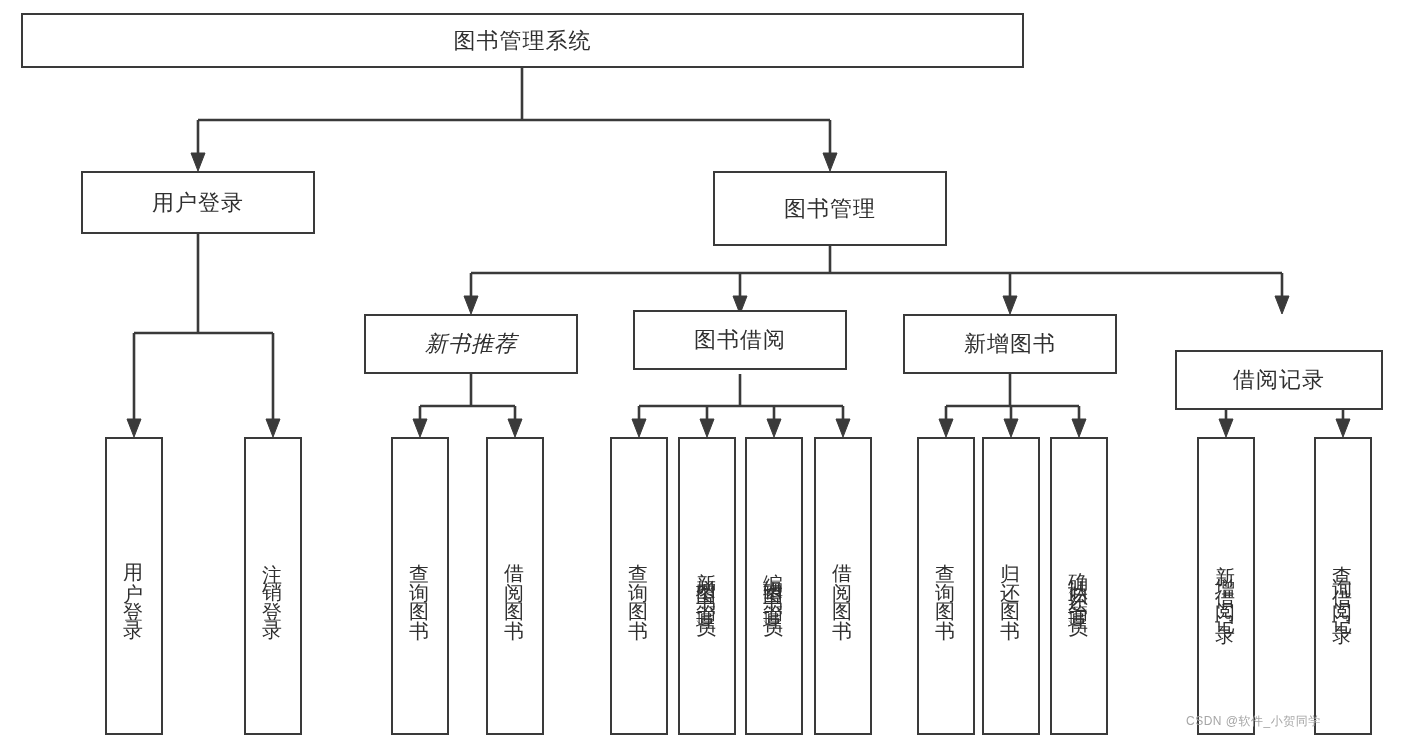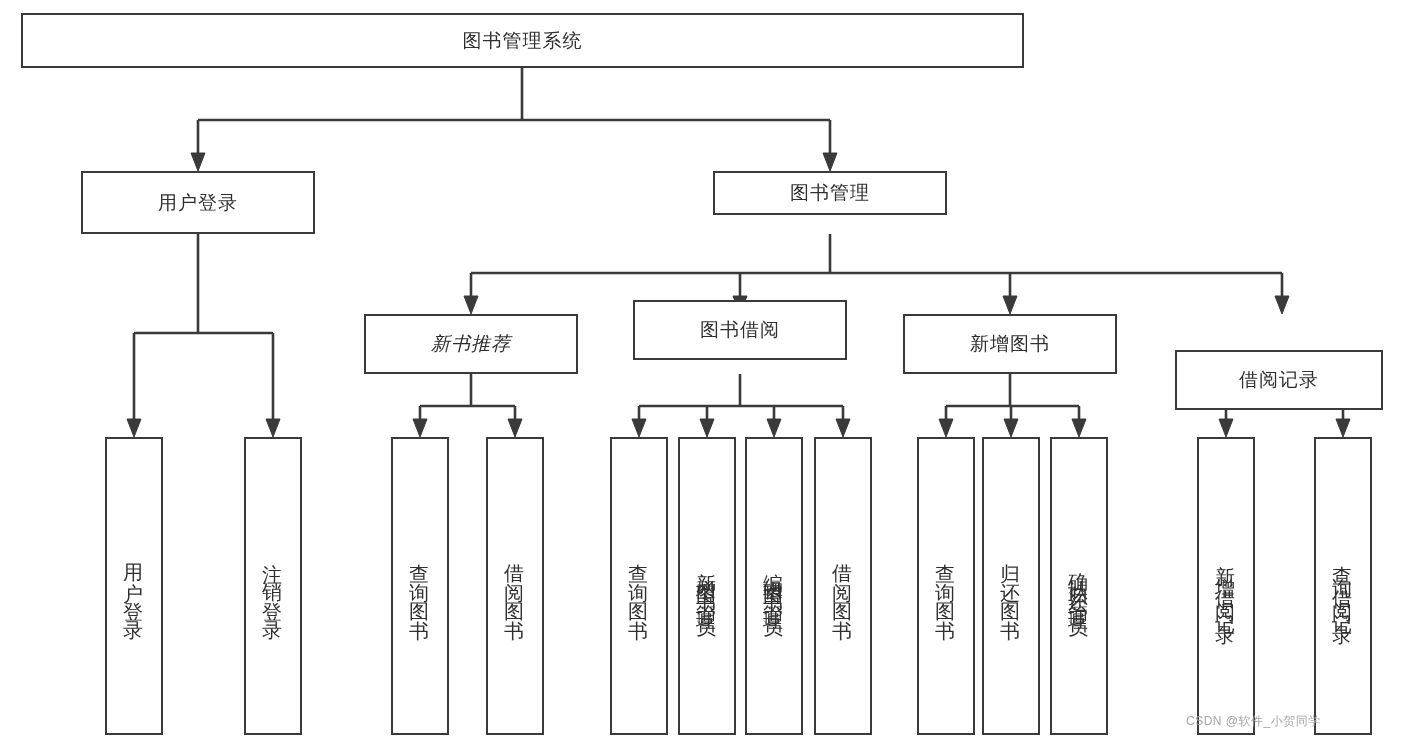--- a/index.html
+++ b/index.html
@@ -27,21 +27,21 @@
   .connectors line{stroke:var(--line);stroke-width:2.6;}
   .connectors polygon{fill:var(--line);stroke:var(--line);stroke-width:1;}
   .node{
     position:absolute;
     background:#fff;
     border:2.5px solid var(--border);
     display:flex;
     align-items:center;
     justify-content:center;
     color:var(--text);
-    font-size:19px;
+    font-size:22px;
     letter-spacing:1px;
     text-align:center;
   }
   .leaf{
     font-size:20px;
   }
   .vt{
     writing-mode:vertical-rl;
     display:block;
   }
@@ -125,28 +125,28 @@
     <polygon points="1336,419 1350,419 1343,437"></polygon>
   </svg>
 
   <div class="node" style="left:21px;top:13px;width:1003px;height:55px;">
     <span>图书管理系统</span>
   </div>
 
   <div class="node" style="left:81px;top:171px;width:234px;height:63px;">
     <span>用户登录</span>
   </div>
-  <div class="node" style="left:713px;top:171px;width:234px;height:44px;">
+  <div class="node" style="left:713px;top:171px;width:234px;height:75px;">
     <span>图书管理</span>
   </div>
 
   <div class="node" style="left:364px;top:314px;width:214px;height:60px;font-style:italic;">
     <span>新书推荐</span>
   </div>
-  <div class="node" style="left:633px;top:300px;width:214px;height:60px;">
+  <div class="node" style="left:633px;top:310px;width:214px;height:60px;">
     <span>图书借阅</span>
   </div>
   <div class="node" style="left:903px;top:314px;width:214px;height:60px;">
     <span>新增图书</span>
   </div>
   <div class="node" style="left:1175px;top:314px;width:208px;height:60px;margin-top:36px;">
     <span>借阅记录</span>
   </div>
 
   <div class="node leaf" style="left:105px;top:437px;width:58px;height:298px;">

